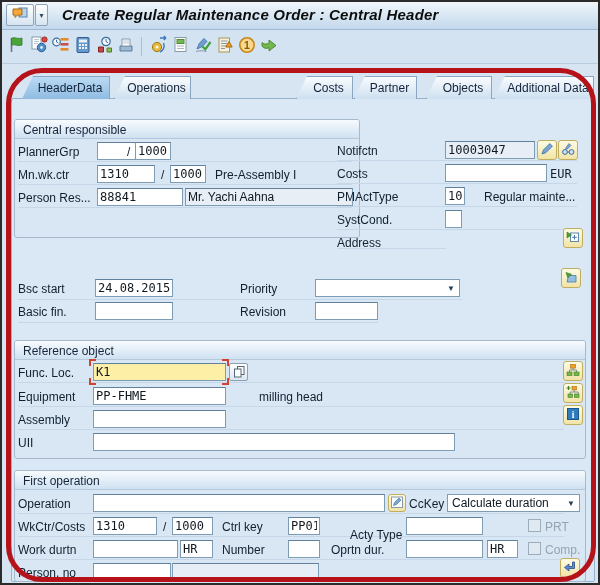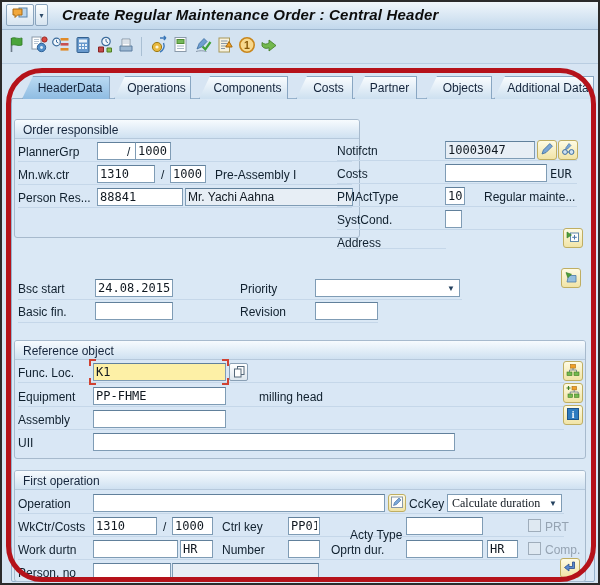--- a/index.html
+++ b/index.html
@@ -178,38 +178,35 @@
     </button>
 
   <div class="panel"></div>
 
   <div class="tab active" style="left:20px;width:88px;">
       <span>HeaderData</span>
     </div>
   <div class="tab" style="left:112px;width:77px;">
       <span>Operations</span>
     </div>
-  <div class="tab" style="left:197px;width:89px;">
-      <span>Components</span>
-    </div>
   <div class="tab" style="left:294px;width:57px;">
       <span>Costs</span>
     </div>
   <div class="tab" style="left:352px;width:63px;">
       <span>Partner</span>
     </div>
   <div class="tab" style="left:424px;width:66px;">
       <span>Objects</span>
     </div>
   <div class="tab" style="left:492px;width:100px;">
       <span>Additional Data</span>
     </div>
 
   <div class="grp" style="left:12px;top:117px;width:344px;height:117px;">
-    <div class="hd">Order responsible</div>
+    <div class="hd">Central responsible</div>
   </div>
   <div class="grp" style="left:12px;top:338px;width:570px;height:117px;">
     <div class="hd">Reference object</div>
   </div>
   <div class="grp" style="left:12px;top:468px;width:570px;height:110px;">
     <div class="hd">First operation</div>
   </div>
 
   <div class="rowline" style="left:16px;top:159px;width:334px;"></div>
   <div class="rowline" style="left:16px;top:182px;width:334px;"></div>
@@ -335,21 +332,21 @@
   <div class="rowline" style="left:16px;top:557px;width:546px;"></div>
   <span class="lbl" style="left:16px;top:495px;">Operation</span>
   <input class="fld sans" style="left: 91px; top: 492px; width: 292px;" value="">
   <button class="ybtn" style="left:386px;top:492px;width:18px;height:18px;">
       <span><svg width="14" height="14" viewBox="0 0 14 14">
           <rect x="1.5" y="2" width="11" height="10.5" fill="#fdfdfd" stroke="#8898a8"></rect>
           <path d="M3.5 10.5l1-3 4.5-4.5 2 2L6.5 9.5z" fill="#7aa6d6" stroke="#3a6ca0" stroke-width=".6"></path>
         </svg></span>
     </button>
   <span class="lbl" style="left:407px;top:495px;">CcKey</span>
-  <div class="dd" style="left:445px;top:492px;width:115px;font-family:Liberation Serif, serif;">
+  <div class="dd" style="left:445px;top:492px;width:133px;">
     <span>Calculate duration</span>
     <span class="arr">▼</span>
   </div>
   <span class="lbl" style="left:16px;top:518px;">WkCtr/Costs</span>
   <input class="fld" style="left: 91px; top: 515px; width: 64px;" value="1310">
   <span class="lbl" style="left:161px;top:518px;">/</span>
   <input class="fld" style="left: 170px; top: 515px; width: 41px;" value="1000">
   <span class="lbl" style="left:220px;top:518px;">Ctrl key</span>
   <input class="fld" style="left: 286px; top: 515px; width: 32px;" value="PP01">
   <span class="lbl" style="left:348px;top:518px;margin-top:8px;">Acty Type</span>

